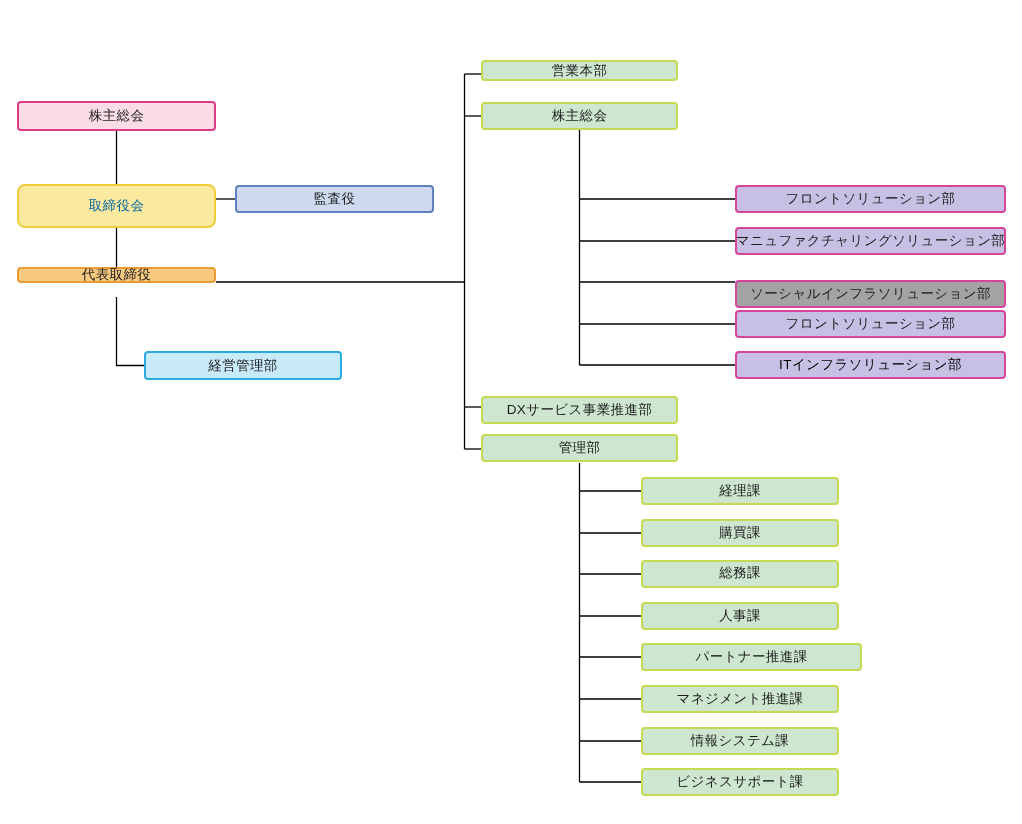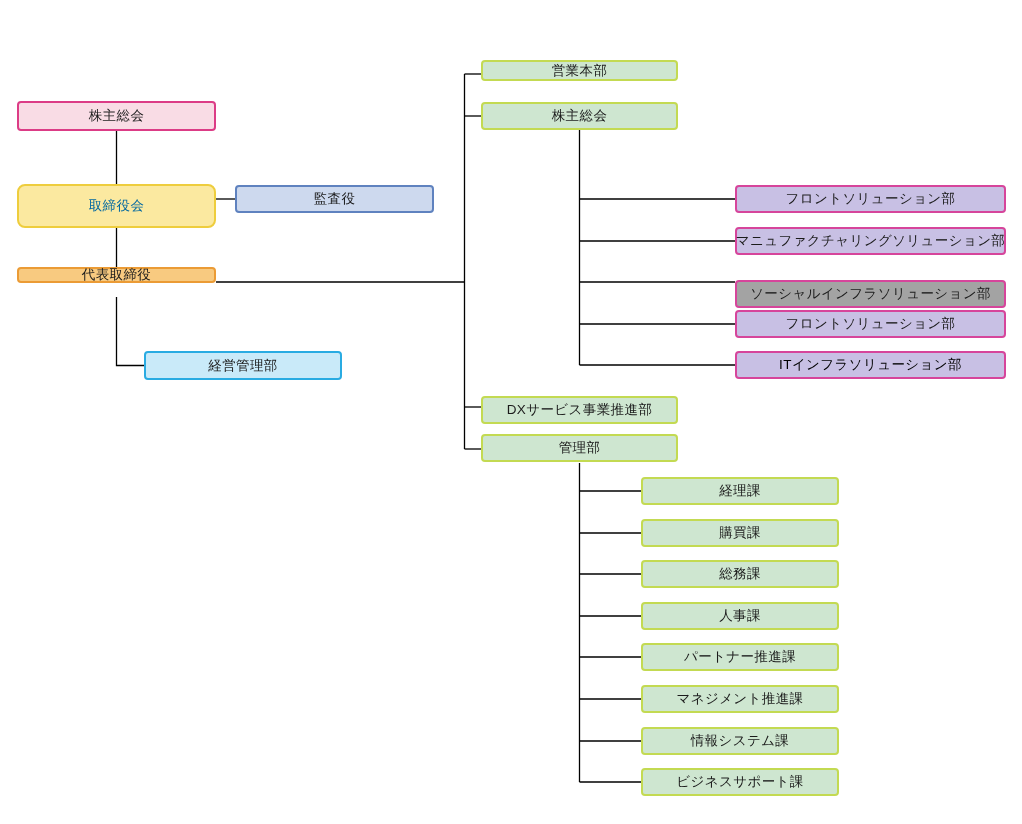--- a/index.html
+++ b/index.html
@@ -113,27 +113,27 @@
     </div>
     <div class="node" style="left: 481px; top: 434px; width: 197px; height: 28px; background: rgb(206, 230, 208); border-color: rgb(195, 218, 82); color: rgb(27, 27, 27);">
       <span>管理部</span>
     </div>
     <div class="node" style="left: 641px; top: 477px; width: 198px; height: 28px; background: rgb(206, 230, 208); border-color: rgb(195, 218, 82); color: rgb(27, 27, 27);">
       <span>経理課</span>
     </div>
     <div class="node" style="left: 641px; top: 519px; width: 198px; height: 28px; background: rgb(206, 230, 208); border-color: rgb(195, 218, 82); color: rgb(27, 27, 27);">
       <span>購買課</span>
     </div>
-    <div class="node" style="left: 641px; top: 560px; width: 198px; height: 28px; background: rgb(206, 230, 208); border-color: rgb(195, 218, 82); color: rgb(27, 27, 27);">
+    <div class="node" style="left: 641px; top: 560px; width: 198px; height: 28px; background: rgb(206, 230, 208); border-color: rgb(195, 218, 82); color: rgb(27, 27, 27); font-family: Liberation Mono, monospace;">
       <span>総務課</span>
     </div>
     <div class="node" style="left: 641px; top: 602px; width: 198px; height: 28px; background: rgb(206, 230, 208); border-color: rgb(195, 218, 82); color: rgb(27, 27, 27);">
       <span>人事課</span>
     </div>
-    <div class="node" style="left: 641px; top: 643px; width: 198px; height: 28px; background: rgb(206, 230, 208); border-color: rgb(195, 218, 82); color: rgb(27, 27, 27);">
+    <div class="node" style="left: 641px; top: 643px; width: 221px; height: 28px; background: rgb(206, 230, 208); border-color: rgb(195, 218, 82); color: rgb(27, 27, 27);">
       <span>パートナー推進課</span>
     </div>
     <div class="node" style="left: 641px; top: 685px; width: 198px; height: 28px; background: rgb(206, 230, 208); border-color: rgb(195, 218, 82); color: rgb(27, 27, 27);">
       <span>マネジメント推進課</span>
     </div>
     <div class="node" style="left: 641px; top: 727px; width: 198px; height: 28px; background: rgb(206, 230, 208); border-color: rgb(195, 218, 82); color: rgb(27, 27, 27);">
       <span>情報システム課</span>
     </div>
     <div class="node" style="left: 641px; top: 768px; width: 198px; height: 28px; background: rgb(206, 230, 208); border-color: rgb(195, 218, 82); color: rgb(27, 27, 27);">
       <span>ビジネスサポート課</span>

